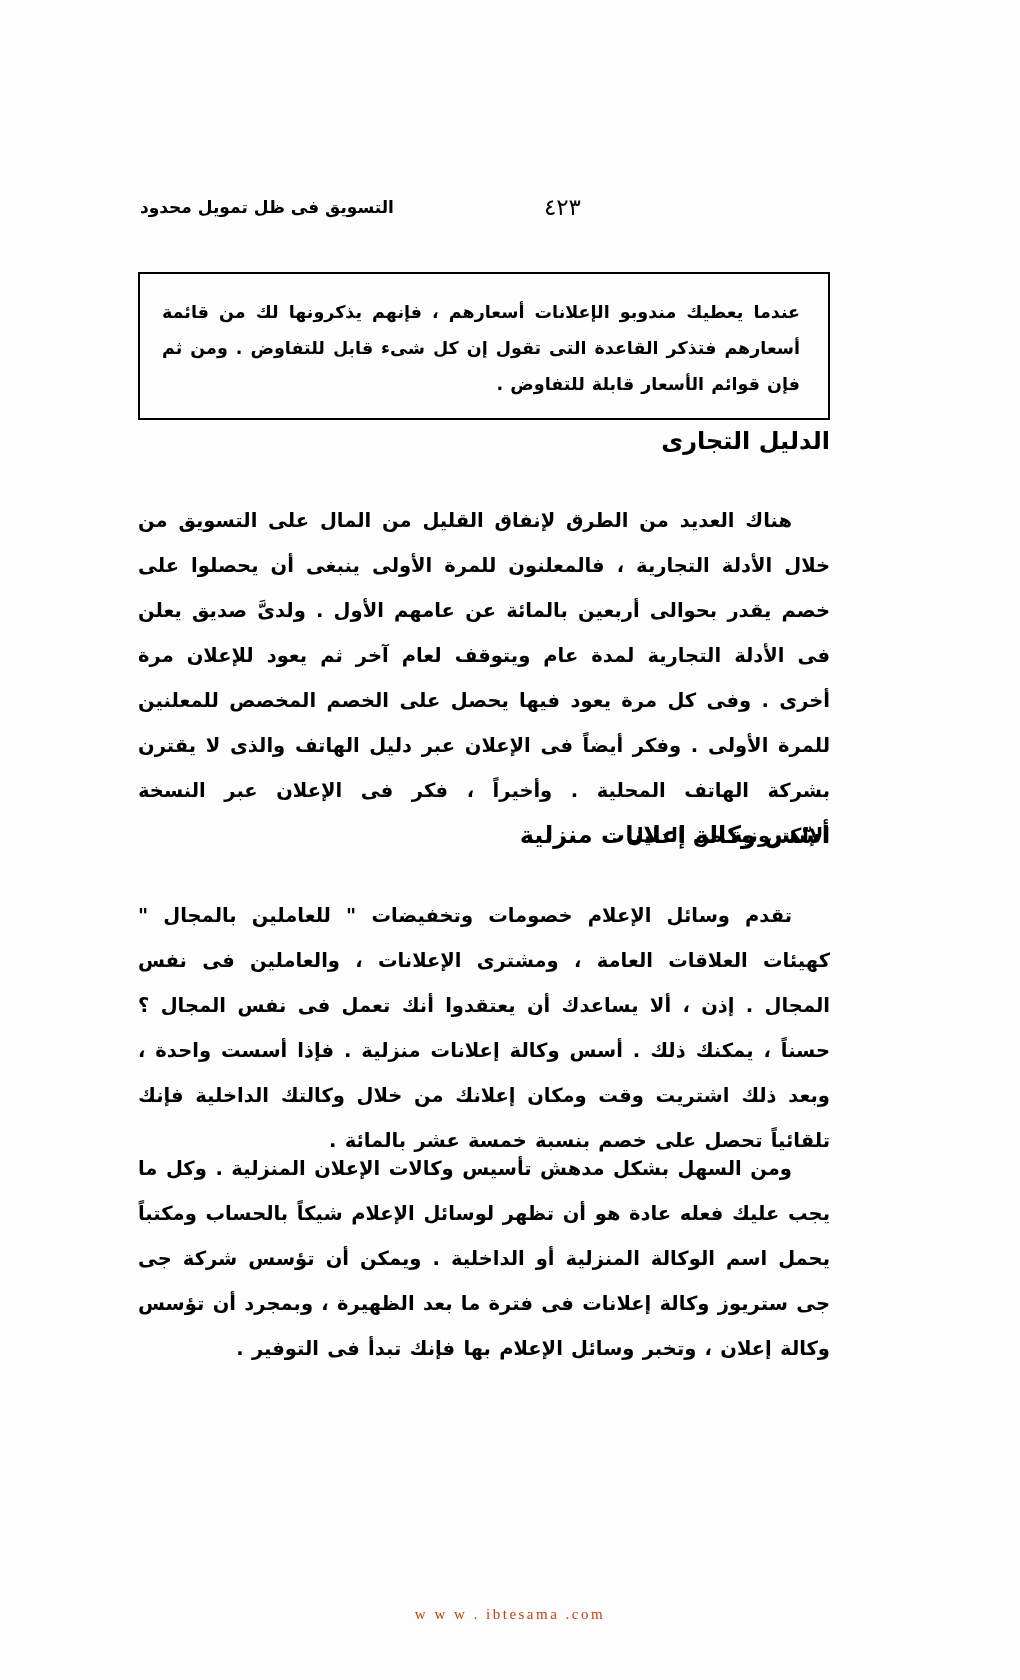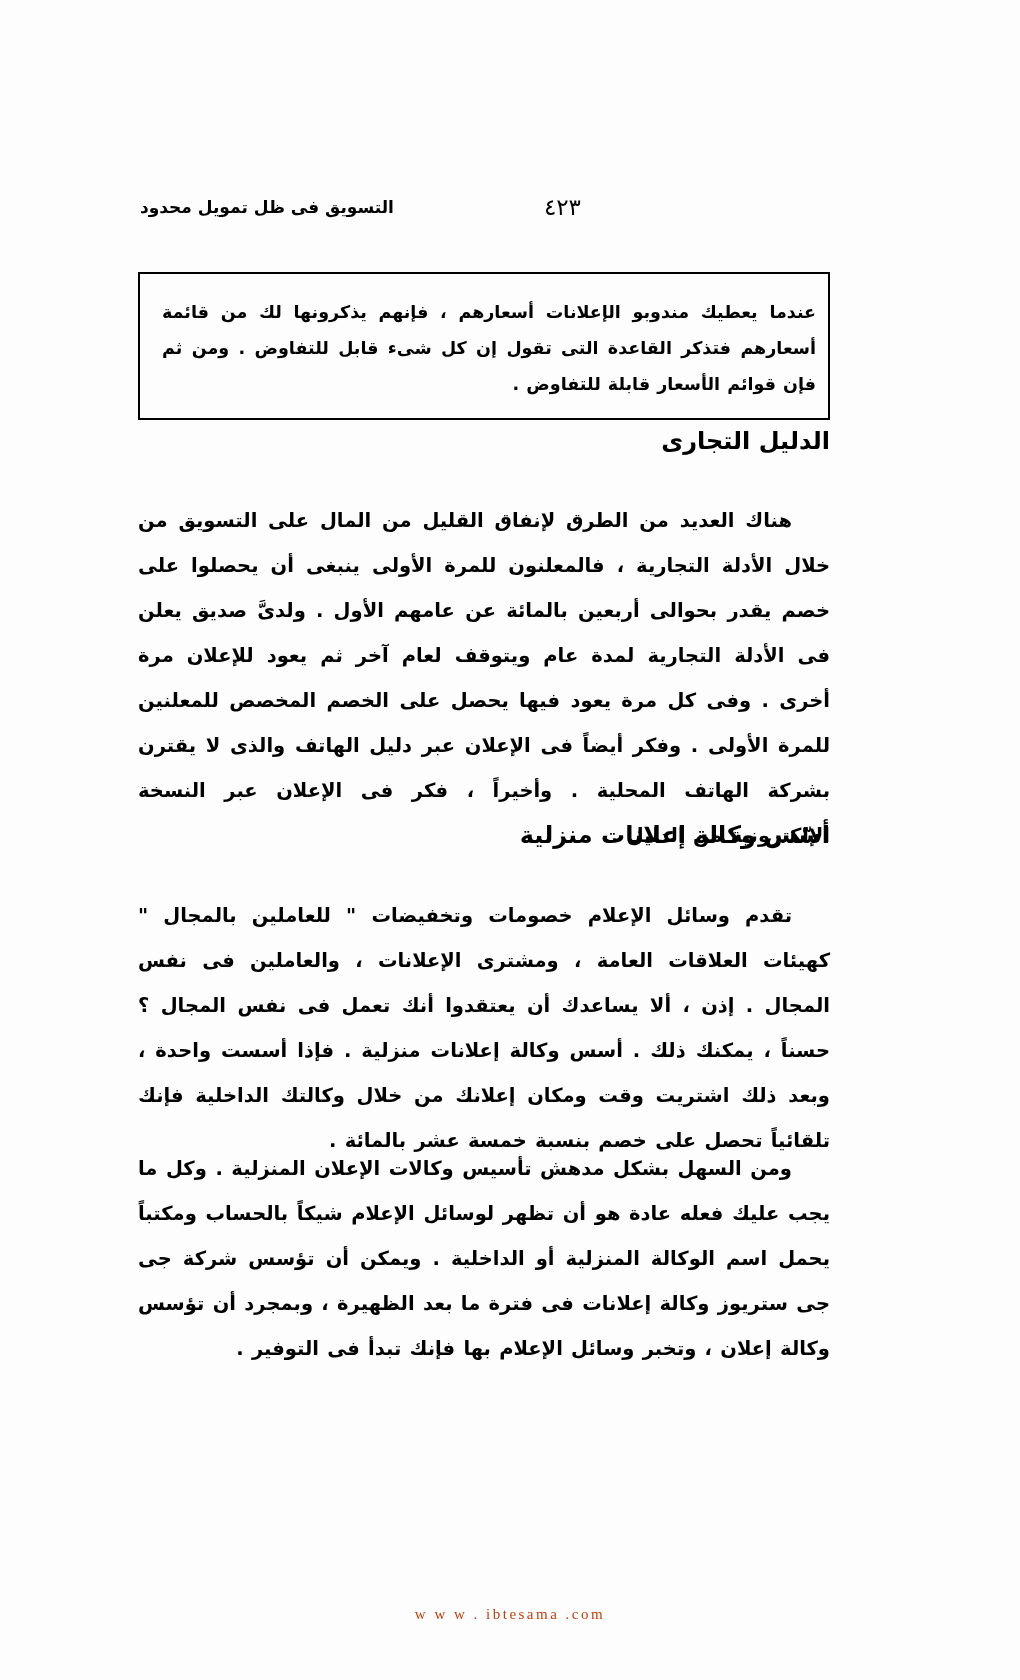--- a/index.html
+++ b/index.html
@@ -45,21 +45,21 @@
     letter-spacing: 2px;
     direction: rtl;
   }
   
   .callout {
     position: absolute;
     top: 272px;
     right: 190px;
     left: 138px;
     border: 2.5px solid #000;
-    padding: 20px 12px 16px 22px;
+    padding: 20px 28px 16px 22px;
     box-sizing: border-box;
     min-height: 140px;
   }
   .callout p {
     margin: 0;
     direction: rtl;
     text-align: justify;
     text-align-last: right;
     font-size: 17.5px;
     font-weight: bold;

